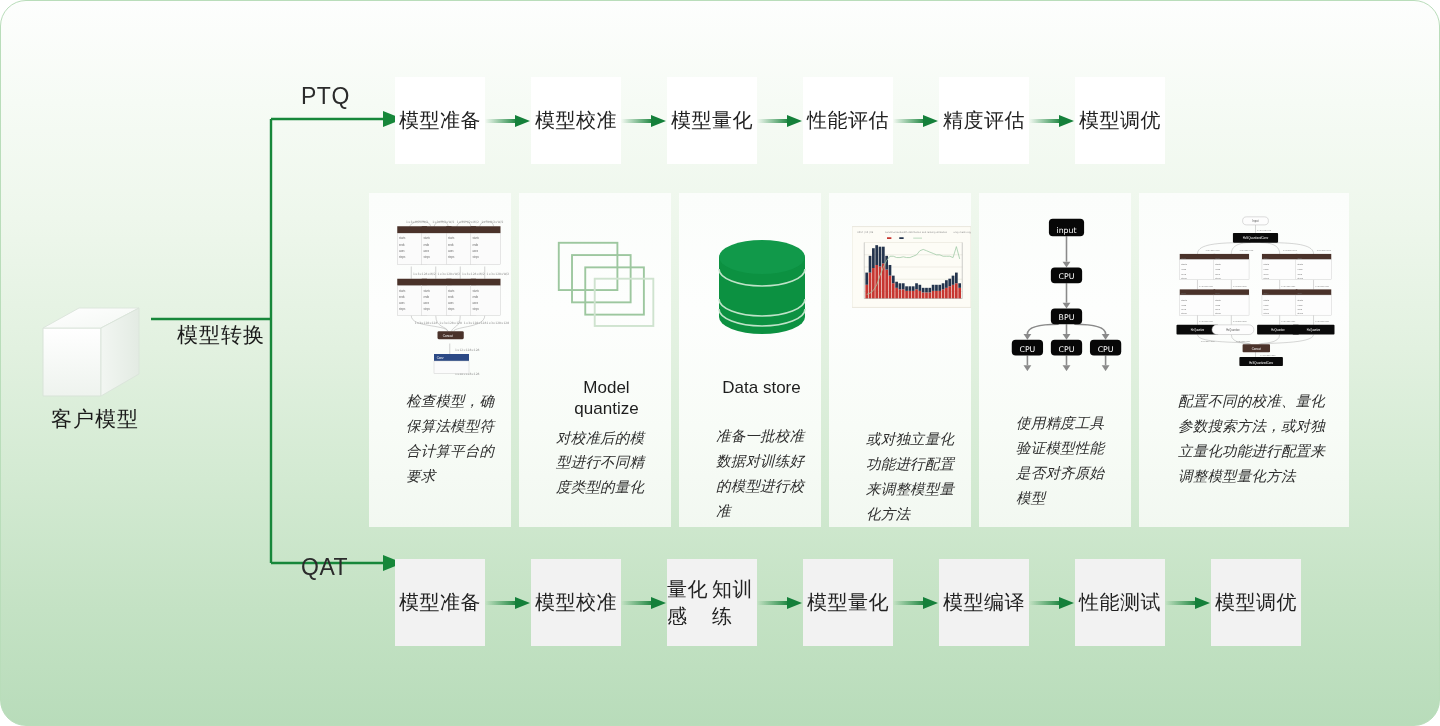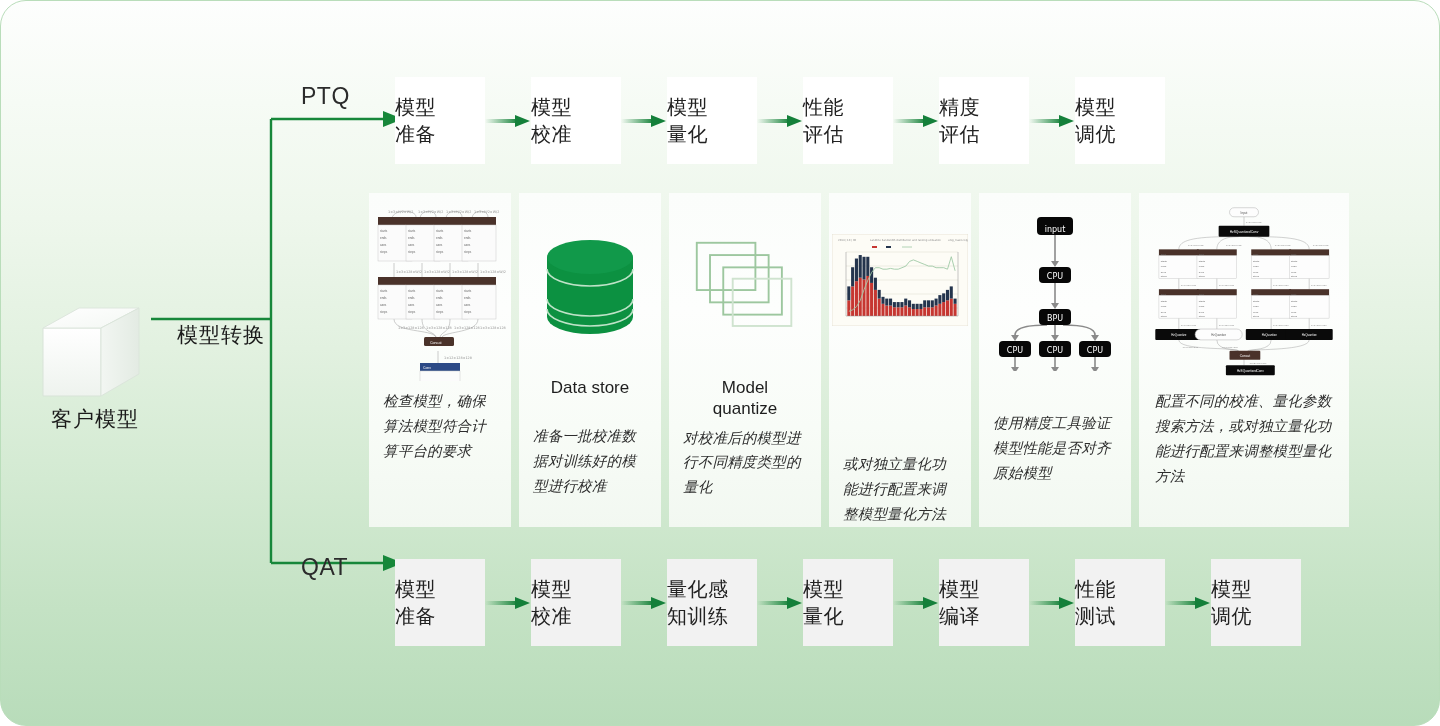--- a/index.html
+++ b/index.html
@@ -33,39 +33,40 @@
   }
   #ptq-label{left:300px;top:82px;}
   #qat-label{left:300px;top:553px;}
 
   
   .flow-row{position:absolute;display:flex;align-items:center;}
   #ptq-row{left:394px;top:76px;}
   #qat-row{left:394px;top:558px;}
   .step-box{
     background:#ffffff;
-    display:flex;flex-direction:column;justify-content:center;
+    display:flex;align-items:center;justify-content:center;
     font-size:20px;color:#222;line-height:1.35;letter-spacing:.5px;
     box-sizing:border-box;
   }
   #ptq-row .step-box{width:90px;height:87px;background:#ffffff;}
   #qat-row .step-box{width:90px;height:87px;background:#f2f2f2;}
   .arrow{
     width:46px;height:16px;flex:0 0 46px;
     display:flex;align-items:center;justify-content:center;
   }
   .arrow svg{display:block;}
 
   
   #panels{position:absolute;left:368px;top:192px;height:334px;display:flex;}
   .panel{
     position:relative;height:334px;box-sizing:border-box;
     background:linear-gradient(to bottom,#fbfdfb 0%,#fdfefd 35%,#f8fcf7 70%,#f2f8f1 100%);
     display:flex;flex-direction:column;
     overflow:hidden;
+    padding-left:23px;
   }
   .panel + .panel{margin-left:8px;}
   .p-w142{width:142px;}
   .p-w152{width:152px;}
   .p-w265{width:210px;}
   .panel-art{
     height:196px;width:100%;
     display:flex;align-items:center;justify-content:center;
     position:relative;
   }
@@ -291,48 +292,48 @@
           <rect x="52" y="136" width="30" height="9" rx="1.5" fill="#4a322a"></rect>
           <text x="58" y="142.6" fill="#fff" font-size="3.6">Concat</text>
           <rect x="48" y="162" width="40" height="8" fill="#2c4a86"></rect>
           <rect x="48" y="170" width="40" height="14" fill="#fbfbfb" stroke="#c9c9c9" stroke-width=".5"></rect>
           <text x="51" y="167.6" fill="#fff" font-size="3.4">Conv</text>
         </svg>
       </div>
       <div class="panel-desc">检查模型，确保算法模型符合计算平台的要求</div>
     </div>
 
+    <div class="panel p-w152">
+      <div class="panel-art">
+        <svg class="mq" viewBox="0 0 110 110">
+          <rect x="4" y="4" width="62" height="50" fill="none" stroke="#9dc79f" stroke-width="2"></rect>
+          <rect x="18" y="17" width="62" height="50" fill="none" stroke="#9dc79f" stroke-width="2"></rect>
+          <rect x="32" y="30" width="62" height="50" fill="none" stroke="#9dc79f" stroke-width="2"></rect>
+          <rect x="42" y="42" width="62" height="50" fill="none" stroke="#cfe3cf" stroke-width="2"></rect>
+        </svg>
+      </div>
+      <div class="panel-caption">
+        <div>Model</div>
+        <div>quantize</div>
+      </div>
+      <div class="panel-desc" style="margin-top:6px">对校准后的模型进行不同精度类型的量化</div>
+    </div>
+
     <div class="panel p-w142">
       <div class="panel-art">
         <svg class="cyl" viewBox="0 0 98 112">
           <path d="M6 22 v60 a43 17 0 0 0 86 0 v-60 z" fill="#0c9141"></path>
           <ellipse cx="49" cy="22" rx="43" ry="17" fill="#11994a"></ellipse>
           <path d="M6 34 a43 17 0 0 0 86 0" fill="none" stroke="#bfe3c8" stroke-width="1.6"></path>
           <path d="M6 64 a43 17 0 0 0 86 0" fill="none" stroke="#bfe3c8" stroke-width="1.6"></path>
           <path d="M6 74 a43 17 0 0 0 86 0" fill="none" stroke="#bfe3c8" stroke-width="1.6"></path>
         </svg>
       </div>
       <div class="panel-caption">Data store</div>
       <div class="panel-desc" style="margin-top:26px">准备一批校准数据对训练好的模型进行校准</div>
-    </div>
-
-    <div class="panel p-w152">
-      <div class="panel-art">
-        <svg class="mq" viewBox="0 0 110 110">
-          <rect x="4" y="4" width="62" height="50" fill="none" stroke="#9dc79f" stroke-width="2"></rect>
-          <rect x="18" y="17" width="62" height="50" fill="none" stroke="#9dc79f" stroke-width="2"></rect>
-          <rect x="32" y="30" width="62" height="50" fill="none" stroke="#9dc79f" stroke-width="2"></rect>
-          <rect x="42" y="42" width="62" height="50" fill="none" stroke="#cfe3cf" stroke-width="2"></rect>
-        </svg>
-      </div>
-      <div class="panel-caption">
-        <div>Model</div>
-        <div>quantize</div>
-      </div>
-      <div class="panel-desc" style="margin-top:6px">对校准后的模型进行不同精度类型的量化</div>
     </div>
 
     <div class="panel p-w142">
       <div class="panel-art">
         <svg class="art-img" width="136" height="92" viewBox="0 0 136 92">
           <rect x="0" y="0" width="136" height="92" fill="#fdfcf6" stroke="#dedacb" stroke-width=".7"></rect>
           <g fill="#8d8d8d" font-size="2.6" font-family="DejaVu Sans, sans-serif">
             <text x="6" y="7">2014 | 10 | 06</text>
               <text x="38" y="7">Landline bandwidth distribution and ranking utilisation</text>
               <text x="116" y="7">unig_mazz.copy.xls</text>

